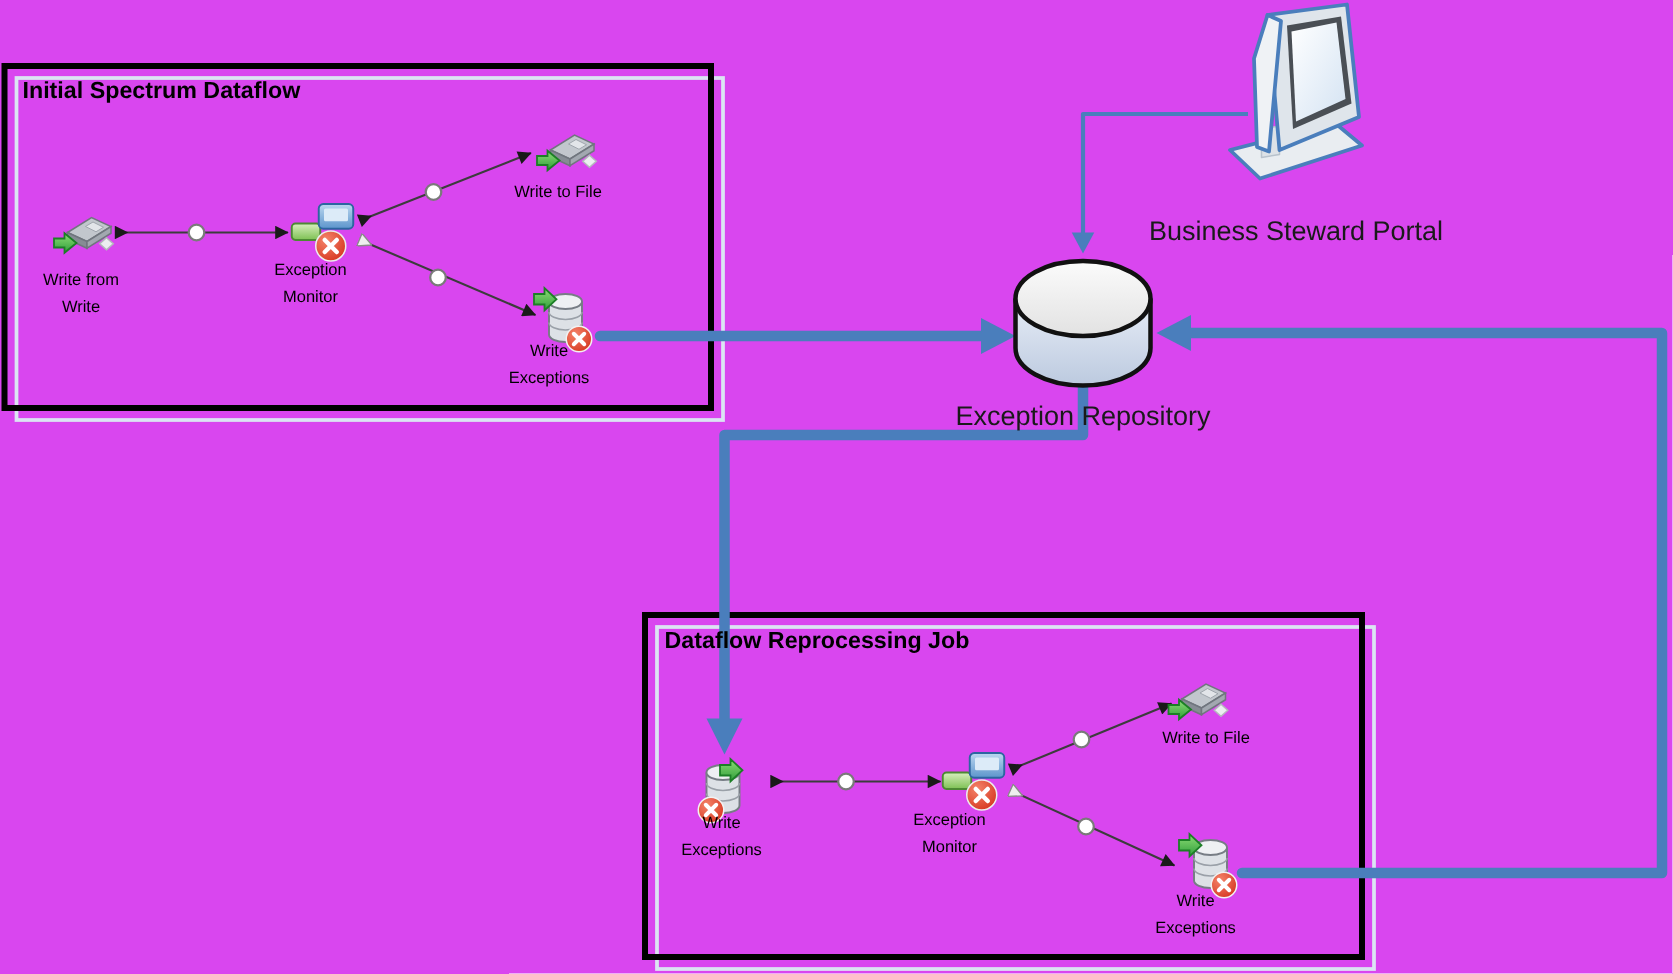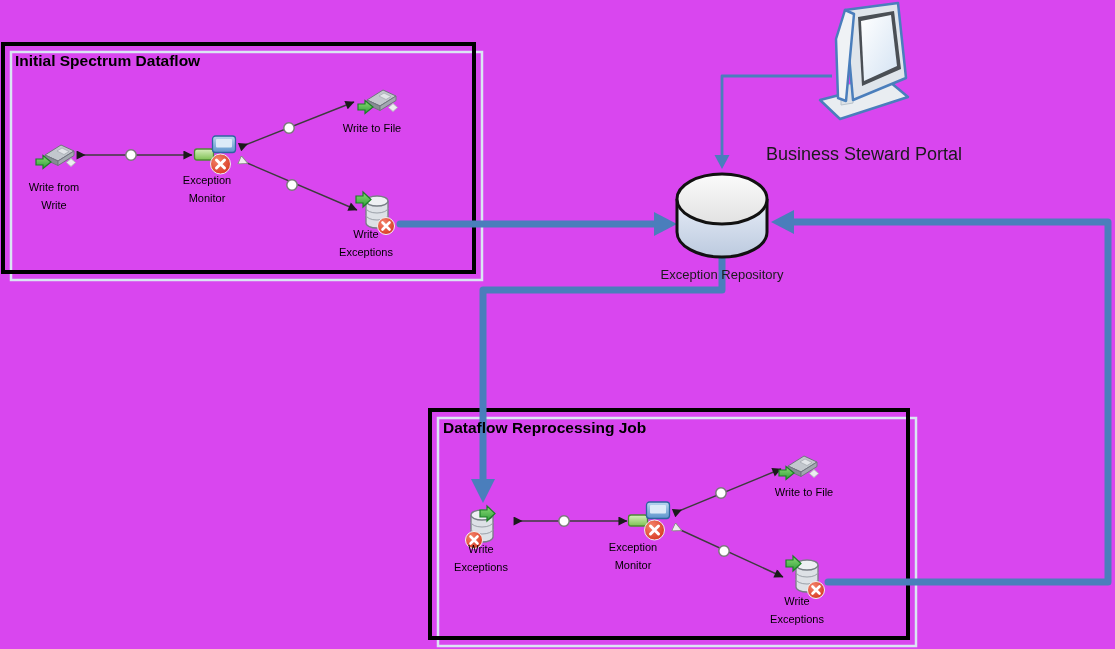--- a/index.html
+++ b/index.html
@@ -14,21 +14,21 @@
     position:absolute; font-weight:bold; font-size:15.5px; color:#000;
     white-space:nowrap;
   }
   .node-label {
     position:absolute; transform:translateX(-50%);
     text-align:center; font-size:11px; line-height:18px; color:#000;
     white-space:nowrap;
   }
   .entity-label {
     position:absolute; transform:translateX(-50%);
-    text-align:center; font-size:13px; color:#1a1a1a; white-space:nowrap;
+    text-align:center; font-size:18px; color:#1a1a1a; white-space:nowrap;
   }
 </style>
 </head>
 <body>
 
 <div id="canvas">
 
   <svg class="underlay" width="1115" height="649" viewBox="0 0 1115 649">
     <defs>
       <linearGradient id="cylTop" x1="0" y1="0" x2="0" y2="1">

